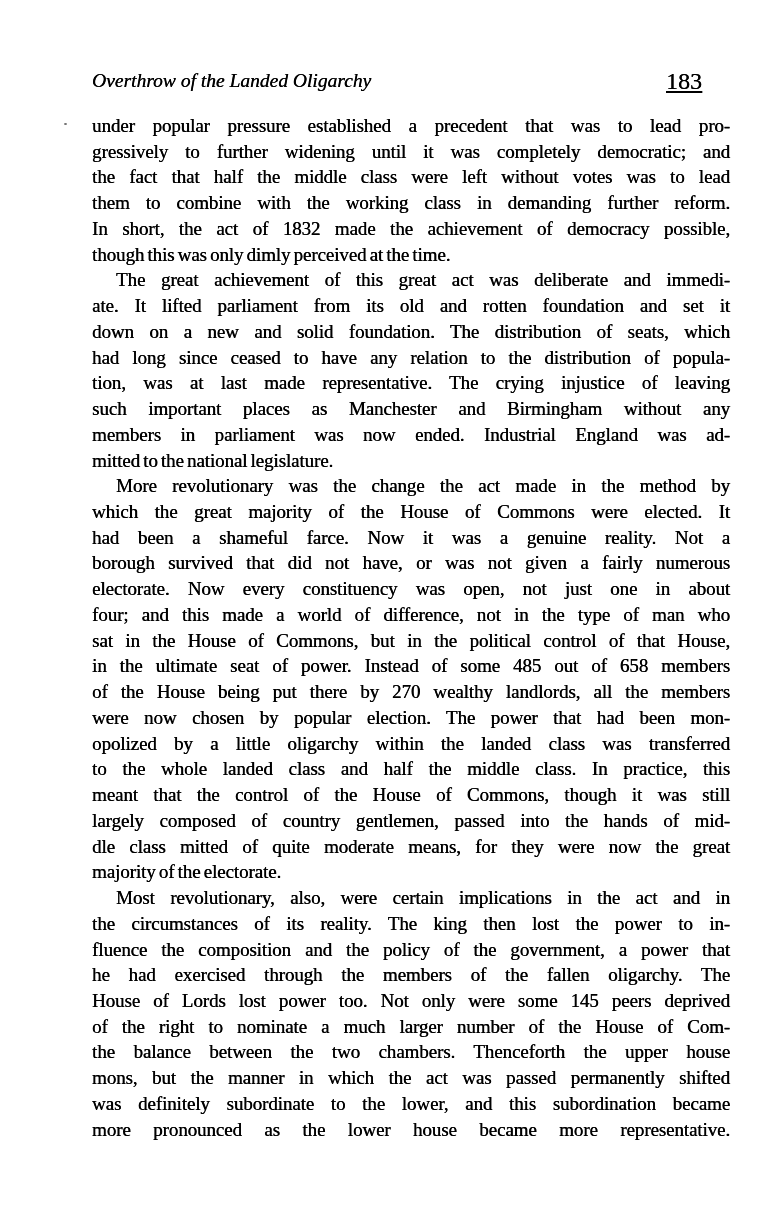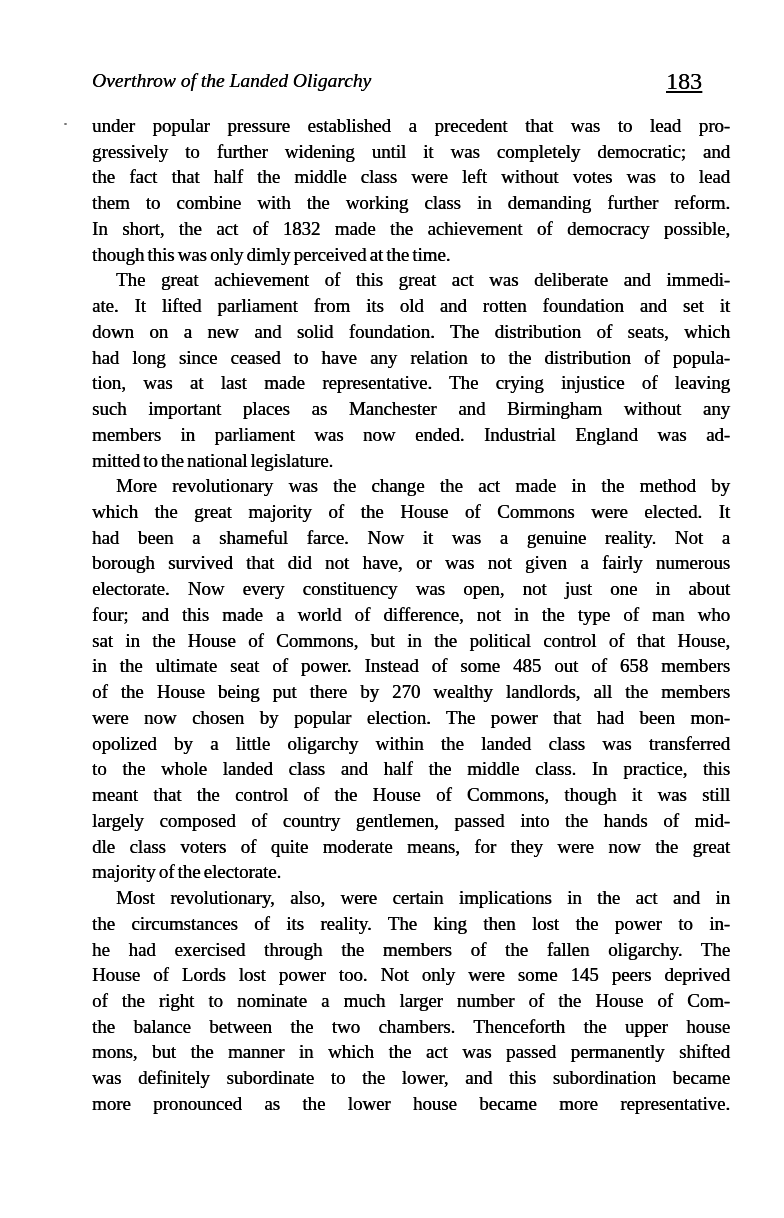--- a/index.html
+++ b/index.html
@@ -124,26 +124,27 @@
         <div class="line">electorate.  Now every constituency was open, not just one in about</div>
         <div class="line">four; and this made a world of difference, not in the type of man who</div>
         <div class="line">sat in the House of Commons, but in the political control of that House,</div>
         <div class="line">in the ultimate seat of power.  Instead of some 485 out of 658 members</div>
         <div class="line">of the House being put there by 270 wealthy landlords, all the members</div>
         <div class="line">were now chosen by popular election. The power that had been mon-</div>
         <div class="line">opolized by a little oligarchy within the landed class was transferred</div>
         <div class="line">to the whole landed class and half the middle class.  In practice, this</div>
         <div class="line">meant that the control of the House of Commons, though it was still</div>
         <div class="line">largely composed of country gentlemen, passed into the hands of mid-</div>
-        <div class="line">dle class voters of quite moderate means, for they were now the great</div>
+        <div class="line">dle class mitted of quite moderate means, for they were now the great</div>
         <div class="line lastline">majority of the electorate.</div>
       </div>
       <div class="para">
         <div class="line indent">Most revolutionary, also, were certain implications in the act and in</div>
         <div class="line">the circumstances of its reality. The king then lost the power to in-</div>
+        <div class="line">fluence the composition and the policy of the government, a power that</div>
         <div class="line">he had exercised through the members of the fallen oligarchy.  The</div>
         <div class="line">House of Lords lost power too.  Not only were some 145 peers deprived</div>
         <div class="line">of the right to nominate a much larger number of the House of Com-</div>
         <div class="line">the balance between the two chambers. Thenceforth the upper house</div>
         <div class="line">mons, but the manner in which the act was passed permanently shifted</div>
         <div class="line">was definitely subordinate to the lower, and this subordination became</div>
         <div class="line">more pronounced as the lower house became more representative.</div>
       </div>
     </div>
 </div>

